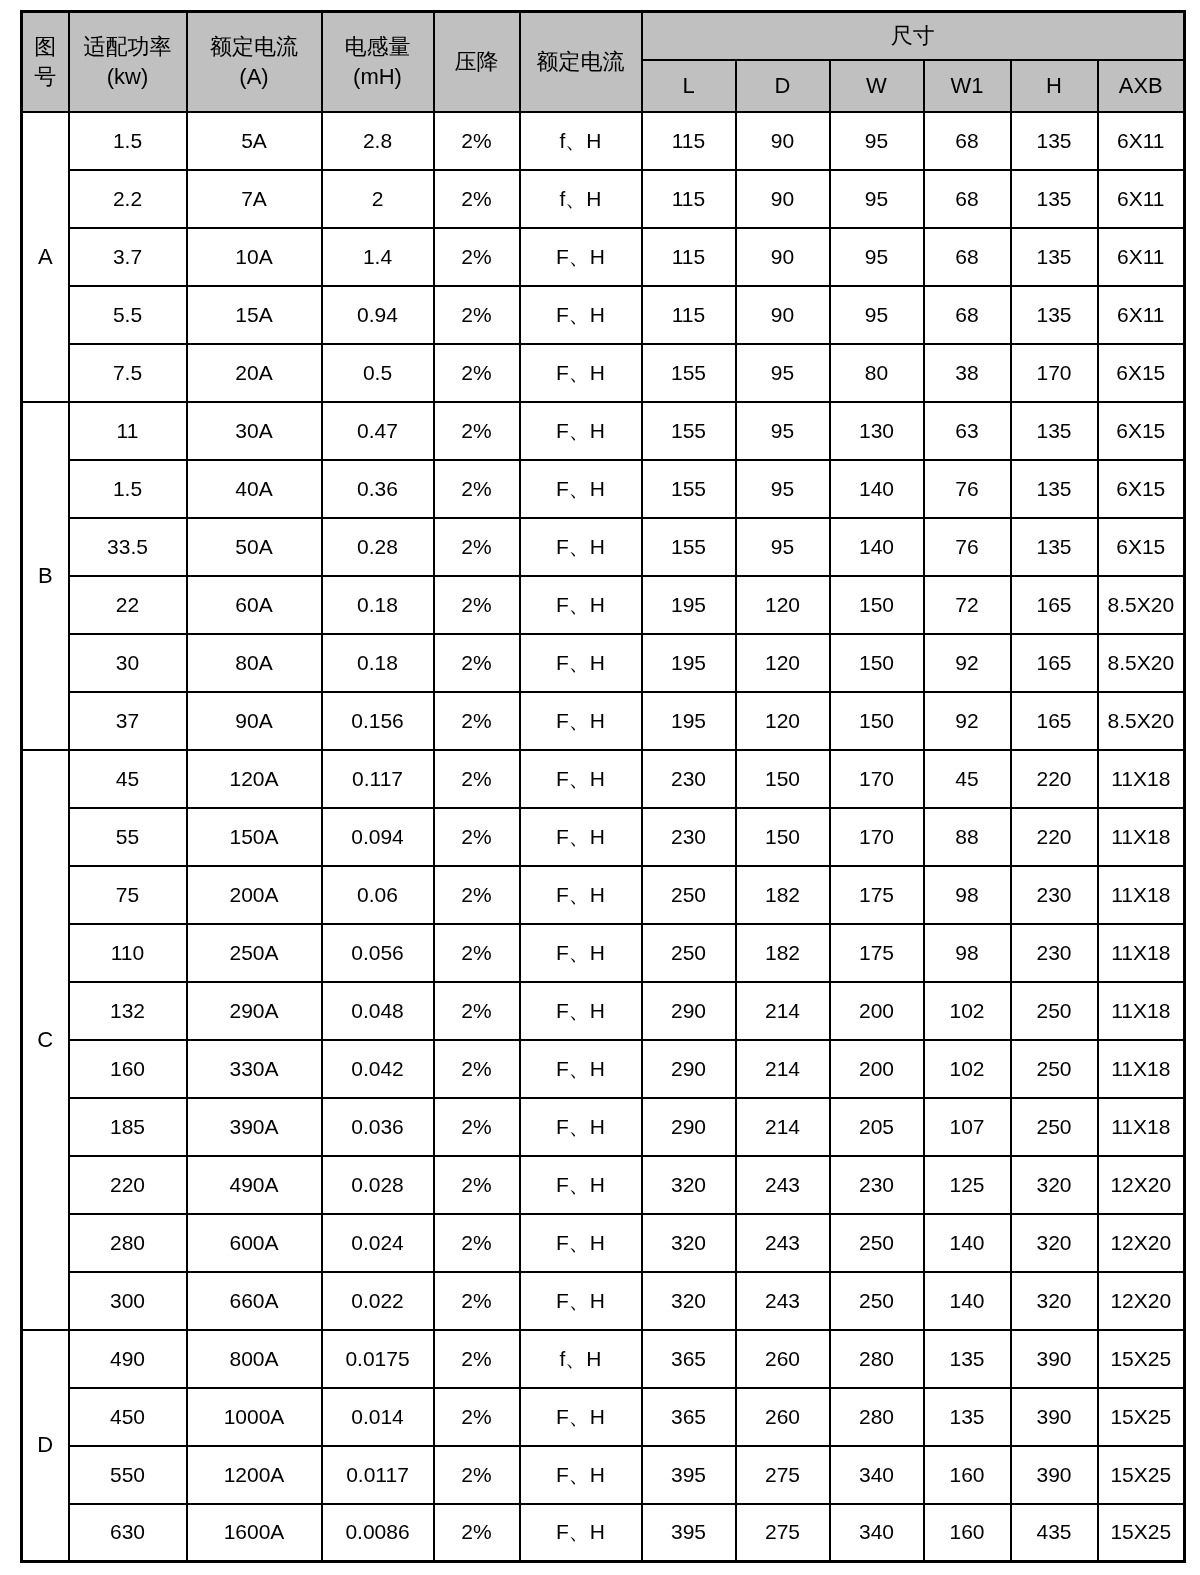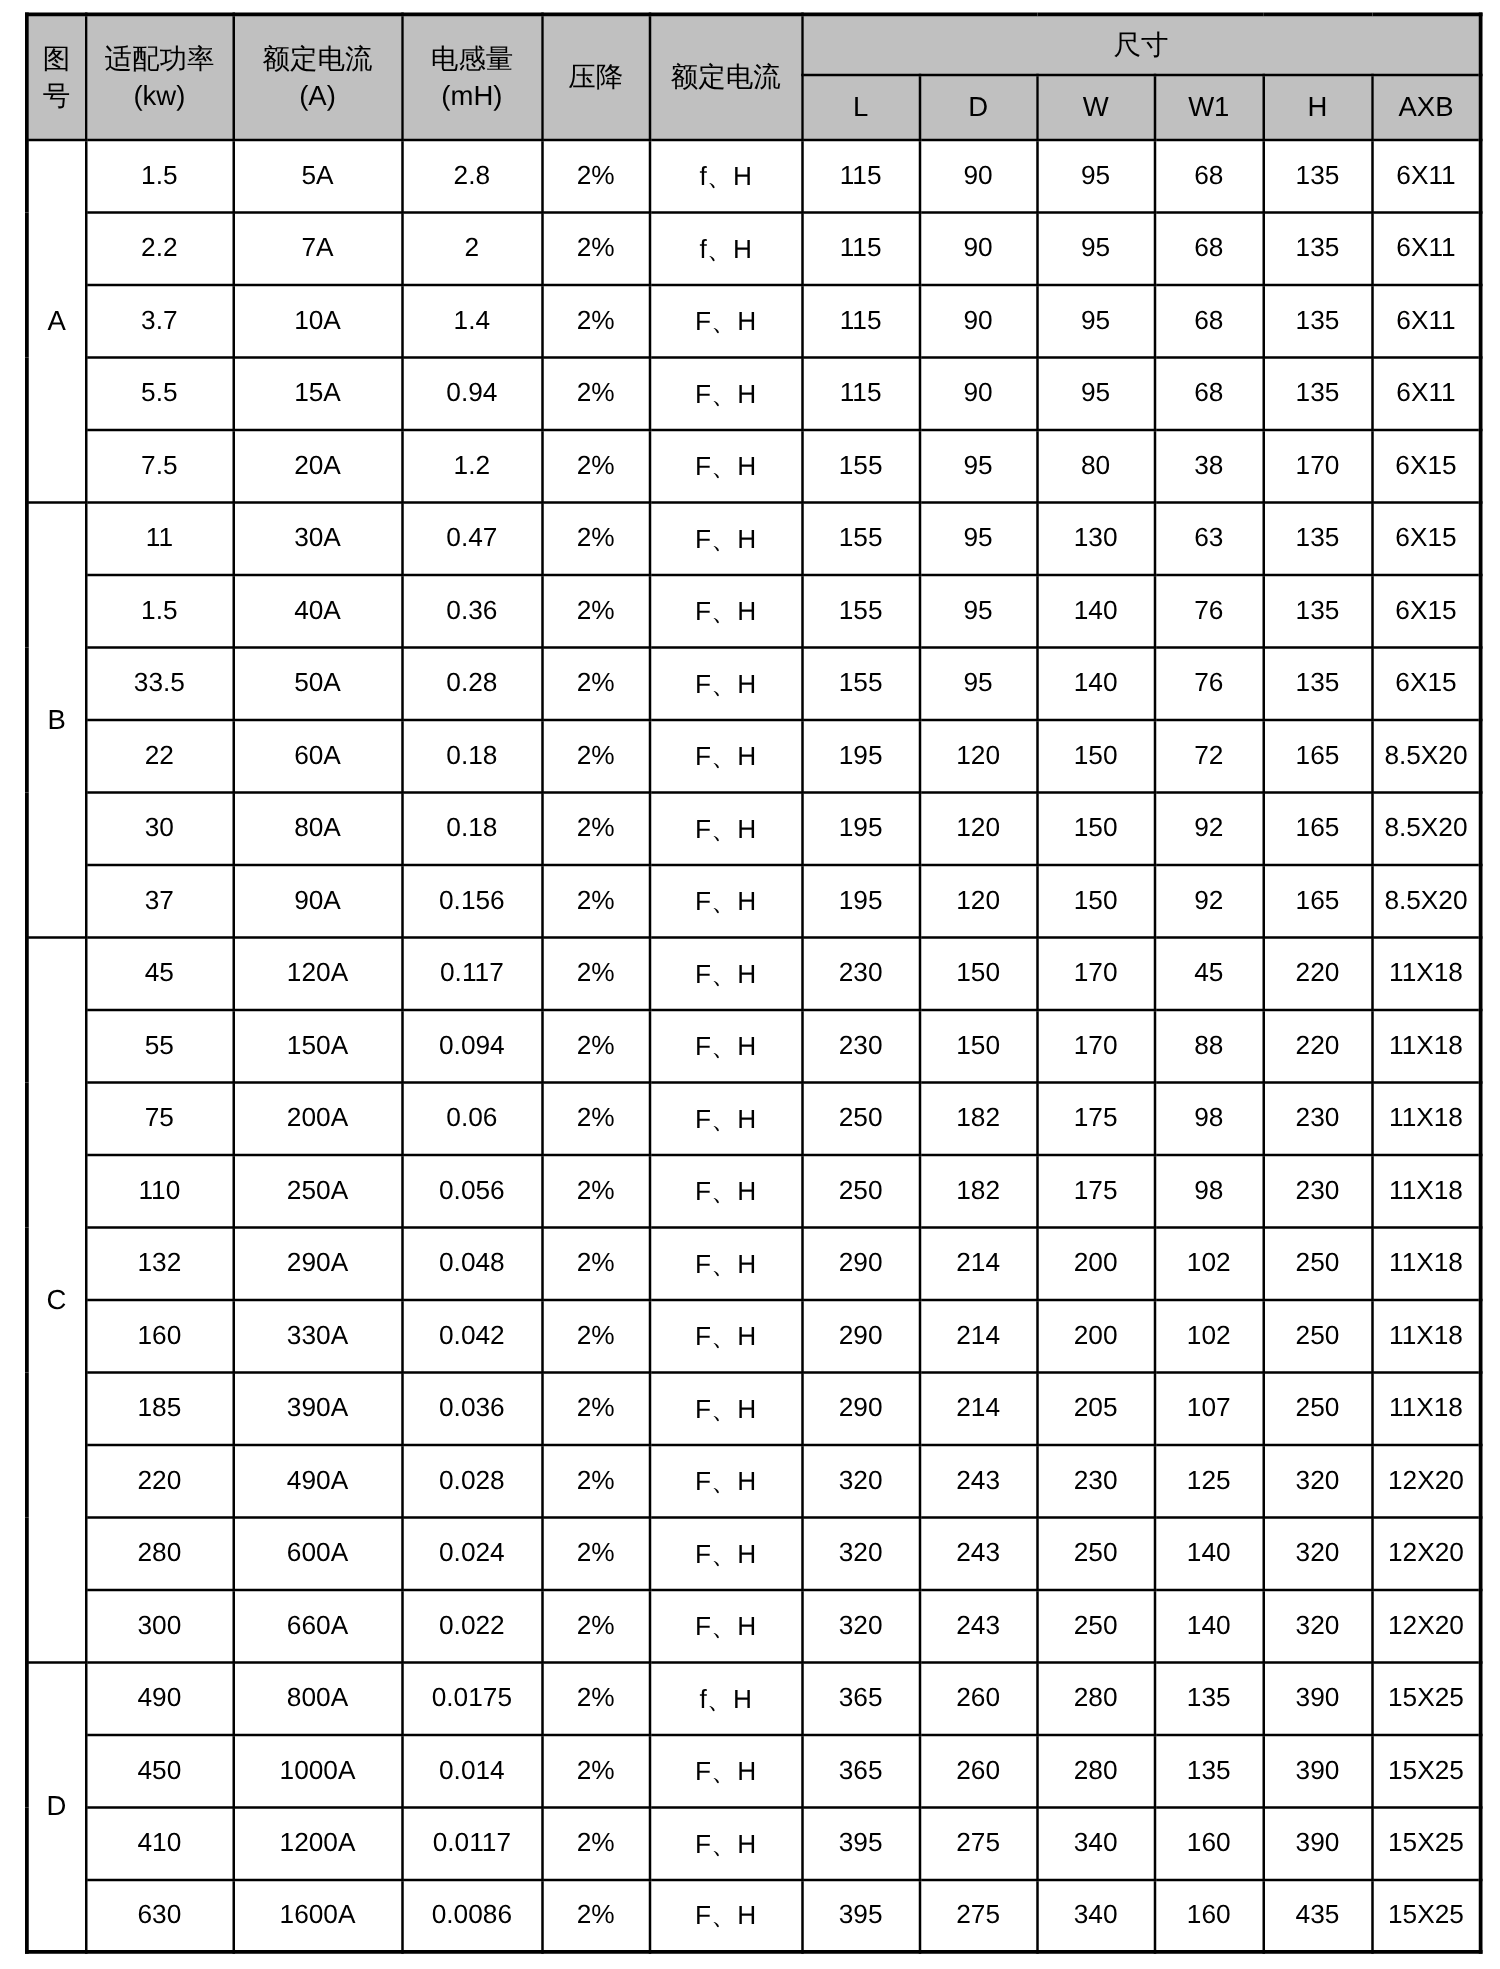--- a/index.html
+++ b/index.html
@@ -144,21 +144,21 @@
           <td>115</td>
           <td>90</td>
           <td>95</td>
           <td>68</td>
           <td>135</td>
           <td>6X11</td>
         </tr>
         <tr>
           <td>7.5</td>
           <td>20A</td>
-          <td>1.2</td>
+          <td>0.5</td>
           <td>2%</td>
           <td>F、H</td>
           <td>155</td>
           <td>95</td>
           <td>80</td>
           <td>38</td>
           <td>170</td>
           <td>6X15</td>
         </tr>
         <tr>
@@ -392,21 +392,21 @@
           <td>2%</td>
           <td>F、H</td>
           <td>365</td>
           <td>260</td>
           <td>280</td>
           <td>135</td>
           <td>390</td>
           <td>15X25</td>
         </tr>
         <tr>
-          <td>410</td>
+          <td>550</td>
           <td>1200A</td>
           <td>0.0117</td>
           <td>2%</td>
           <td>F、H</td>
           <td>395</td>
           <td>275</td>
           <td>340</td>
           <td>160</td>
           <td>390</td>
           <td>15X25</td>

